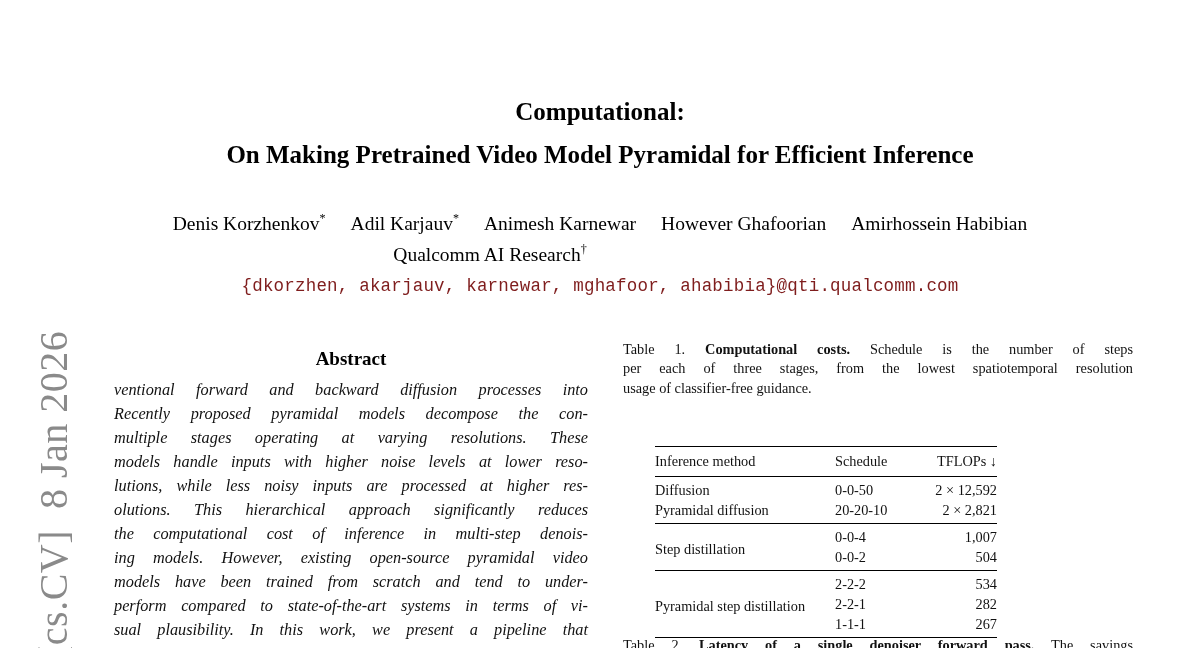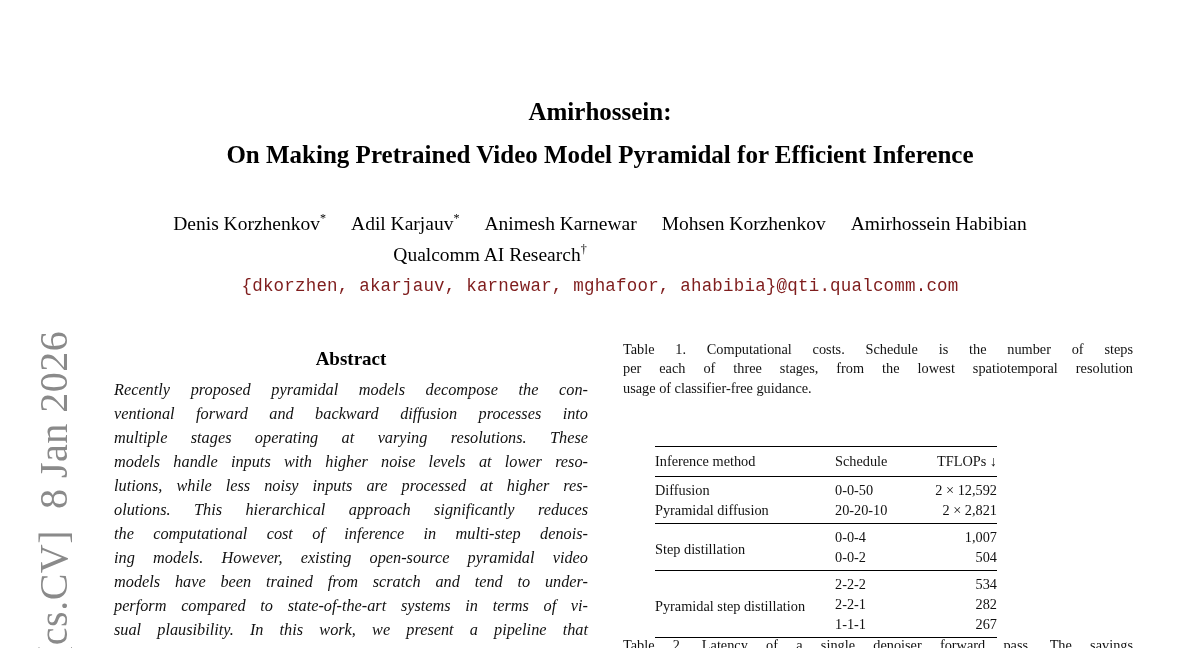--- a/index.html
+++ b/index.html
@@ -39,21 +39,21 @@
     color:#000; margin-bottom:8px; }
   .abstract-body { font-style:italic; font-size:16.3px; line-height:24px;
     color:#111; }
   .jline { text-align:justify; text-align-last:justify; white-space:normal; }
 
   
   .caption { left:623px; width:510px; font-size:14.3px; line-height:19.4px;
     color:#111; }
   .caption .cap-line { text-align:justify; text-align-last:justify; }
   .caption .cap-line.last { text-align:right; text-align-last:left; }
-  .caption b { font-weight:normal; }
+  .caption b { font-weight:bold; }
   .t1-caption { top:340px; }
   .t2-caption { top:636px; }
 
   
   .costs-table-wrap { top:446px; left:655px; width:342px; }
   table.costs { border-collapse:collapse; width:342px;
     font-size:14.3px; color:#111;
     border-top:1.6px solid #000; border-bottom:1.6px solid #000; }
   table.costs td { padding:0; line-height:20px; vertical-align:middle; }
   td.c-method { padding-left:8px; text-align:left; }
@@ -63,43 +63,43 @@
     border-bottom:1.3px solid #000; }
   tr.group-start td { border-top:1.3px solid #000; padding-top:3px; }
   tr.group-end td   { padding-bottom:3px; }
 </style>
 </head>
 <body>
 
 <div class="watermark">[cs.CV]  8 Jan 2026</div>
 
 <div class="abs title-block">
-  <div>Amirhossein:</div>
+  <div>Computational:</div>
   <div>On Making Pretrained Video Model Pyramidal for Efficient Inference</div>
 </div>
 
 <div class="abs authors-row">
   <span><span>Denis Korzhenkov</span><sup>*</sup></span>
   <span><span>Adil Karjauv</span><sup>*</sup></span>
   <span><span>Animesh Karnewar</span><sup></sup></span>
-  <span><span>Mohsen Korzhenkov</span><sup></sup></span>
+  <span><span>However Ghafoorian</span><sup></sup></span>
   <span><span>Amirhossein Habibian</span><sup></sup></span>
 </div>
 
 <div class="abs affiliation">
   <span>Qualcomm AI Research</span><sup>†</sup>
 </div>
 
 <div class="abs email-line">{dkorzhen, akarjauv, karnewar, mghafoor, ahabibia}@qti.qualcomm.com</div>
 
 <div class="abs abstract-col">
   <div class="abstract-heading">Abstract</div>
   <div class="abstract-body">
+    <div class="jline">ventional forward and backward diffusion processes into</div>
     <div class="jline">Recently proposed pyramidal models decompose the con-</div>
-    <div class="jline">ventional forward and backward diffusion processes into</div>
     <div class="jline">multiple stages operating at varying resolutions.  These</div>
     <div class="jline">models handle inputs with higher noise levels at lower reso-</div>
     <div class="jline">lutions, while less noisy inputs are processed at higher res-</div>
     <div class="jline">olutions.  This hierarchical approach significantly reduces</div>
     <div class="jline">the computational cost of inference in multi-step denois-</div>
     <div class="jline">ing models. However, existing open-source pyramidal video</div>
     <div class="jline">models have been trained from scratch and tend to under-</div>
     <div class="jline">perform compared to state-of-the-art systems in terms of vi-</div>
     <div class="jline">sual plausibility.  In this work, we present a pipeline that</div>
   </div>

